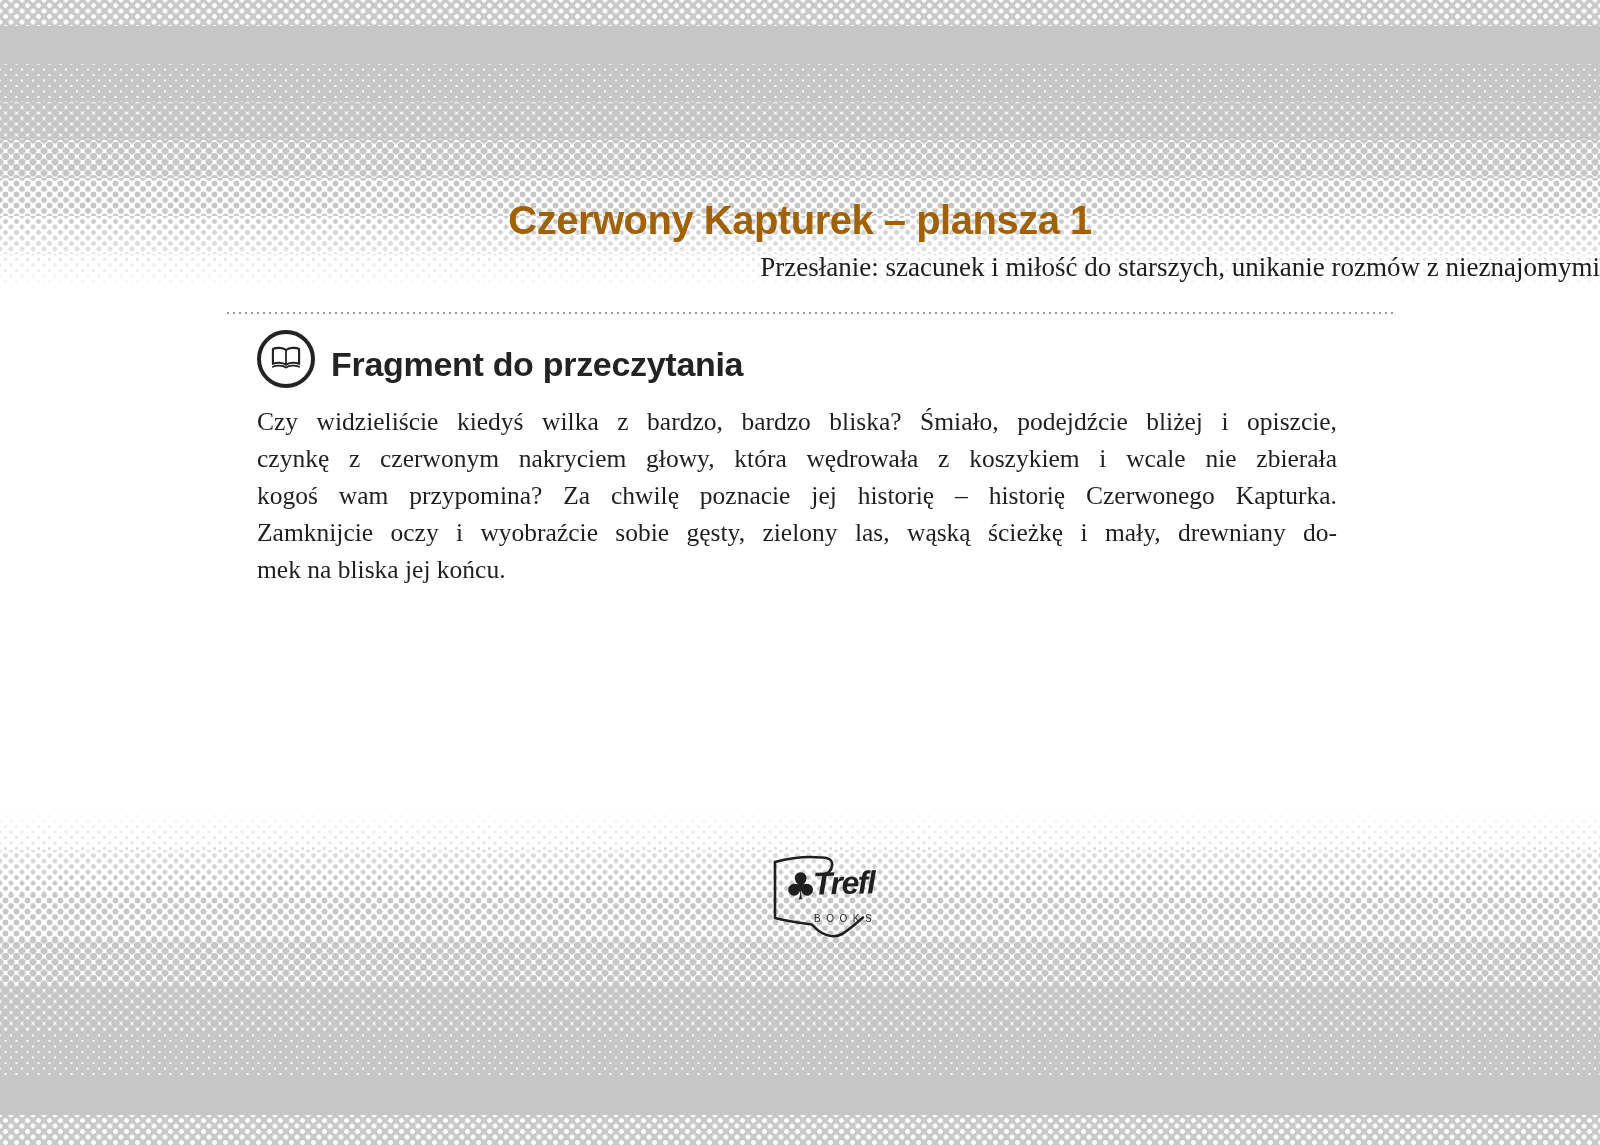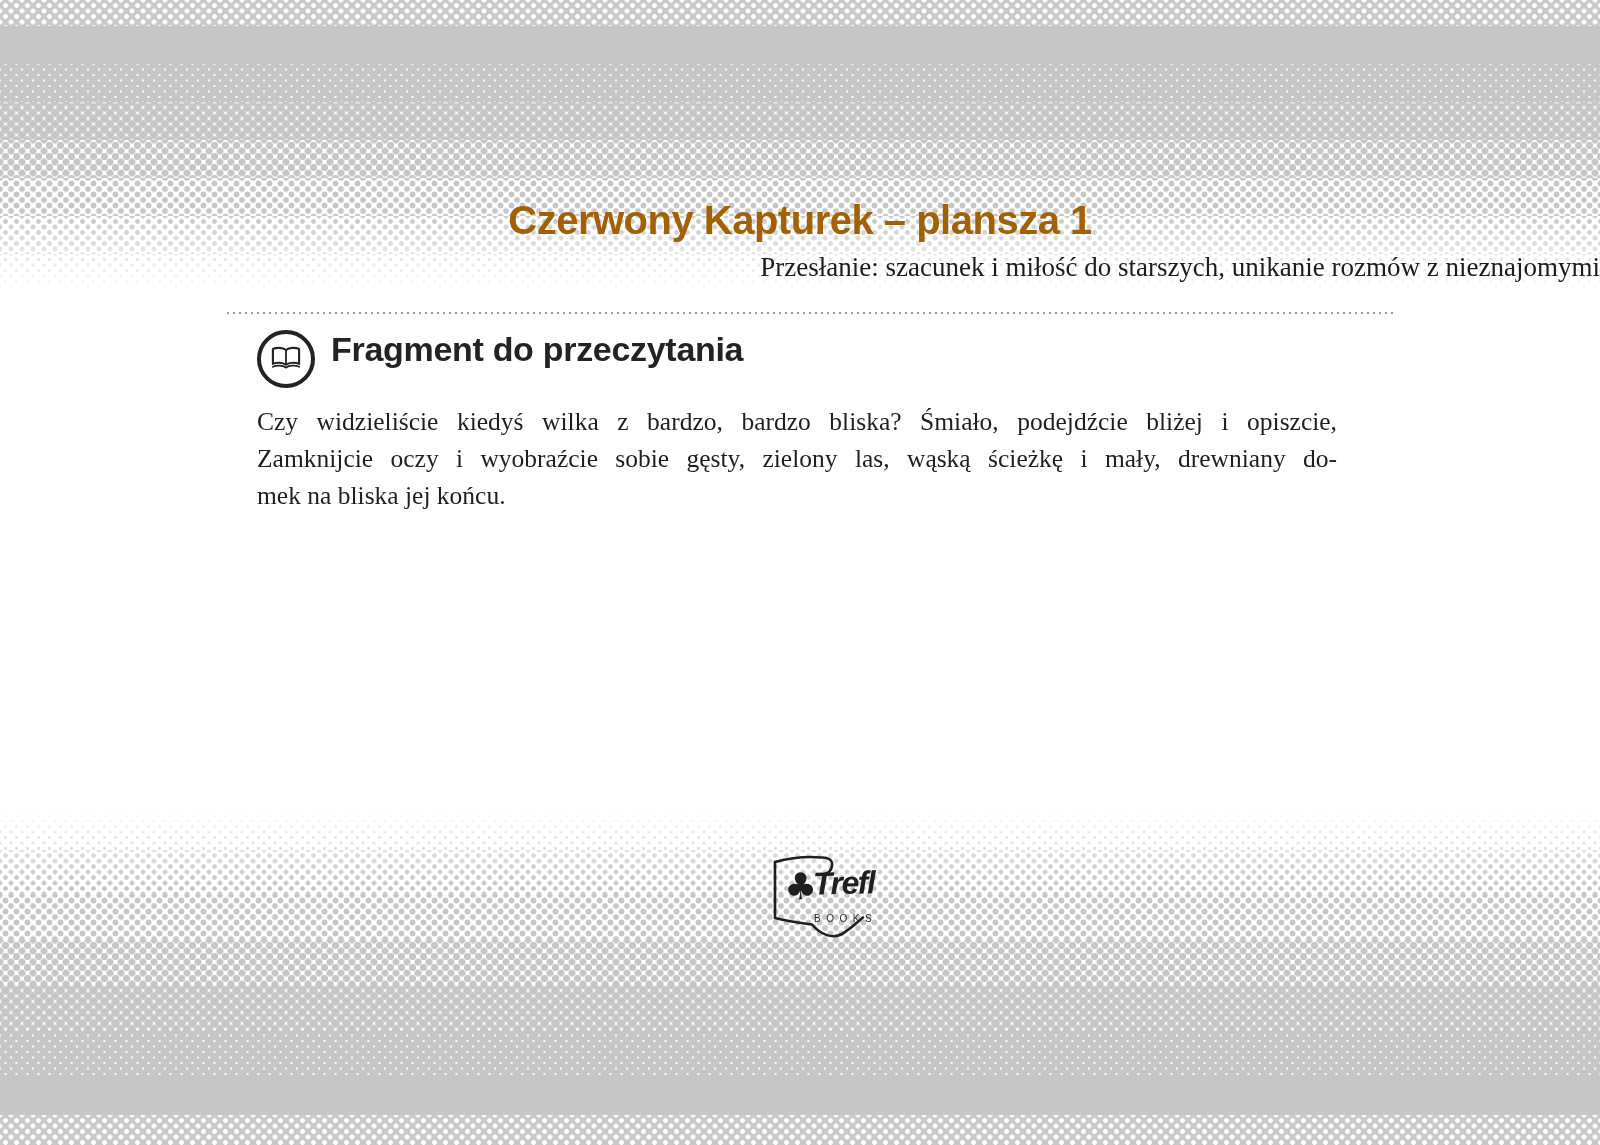--- a/index.html
+++ b/index.html
@@ -59,21 +59,21 @@
     position: absolute; left: 225px; top: 311px;
     width: 1168px; height: 4px;
     background-image: radial-gradient(circle, #9a9a9a 1.1px, transparent 1.5px);
     background-size: 6px 4px;
     background-repeat: repeat-x;
   }
 
   
   .section-header {
     position: absolute; left: 257px; top: 330px;
-    display: flex; align-items: flex-start; gap: 16px;
+    display: flex; align-items: flex-end; gap: 16px;
   }
   .book-badge {
     width: 58px; height: 58px; flex: 0 0 auto;
     border: 4.5px solid #232323; border-radius: 50%;
     box-sizing: border-box;
     display: flex; align-items: center; justify-content: center;
     background: transparent;
   }
   .section-heading {
     font-size: 34px; font-weight: 700; letter-spacing: -0.3px;
@@ -152,20 +152,22 @@
       <path d="M22 7 C18 3.8, 10 3.8, 6 5.8 L6 24 C10 22, 18 22, 22 25 C26 22, 34 22, 38 24 L38 5.8 C34 3.8, 26 3.8, 22 7 Z" fill="none" stroke="#232323" stroke-width="2.6" stroke-linejoin="round"></path>
       <line x1="22" y1="7" x2="22" y2="25" stroke="#232323" stroke-width="2.2"></line>
       <path d="M6 27.5 C10 25.5, 18 25.5, 22 28.5 C26 25.5, 34 25.5, 38 27.5" fill="none" stroke="#232323" stroke-width="2.2" stroke-linecap="round"></path>
     </svg>
   </span>
   <span class="section-heading">Fragment do przeczytania</span>
 </div>
 
 <div class="passage">
   <div class="passage-line">Czy widzieliście kiedyś wilka z bardzo, bardzo bliska? Śmiało, podejdźcie bliżej i opiszcie,</div>
+  <div class="passage-line">czynkę z czerwonym nakryciem głowy, która wędrowała z koszykiem i wcale nie zbierała</div>
+  <div class="passage-line">kogoś wam przypomina? Za chwilę poznacie jej historię – historię Czerwonego Kapturka.</div>
   <div class="passage-line">Zamknijcie oczy i wyobraźcie sobie gęsty, zielony las, wąską ścieżkę i mały, drewniany do-</div>
   <div class="passage-line last">mek na bliska jej końcu.</div>
 </div>
 
 <div class="logo">
   <svg width="140" height="100" viewBox="0 0 140 100" aria-hidden="true">
     <path d="M25 17 C42 12.5, 60 11.5, 71 12.5 C78 12, 83 15, 82 21 C81.3 25.5, 77.5 28.5, 73.5 29.5" fill="none" stroke="#1f1f1f" stroke-width="2.6" stroke-linecap="round"></path>
     <path d="M25 17 L25 73 C38 76.5, 51 78, 62 79.5 C70 89, 82 94.5, 92 89 C99 85, 105.5 79, 113 72.5" fill="none" stroke="#1f1f1f" stroke-width="2.6" stroke-linecap="round" stroke-linejoin="round"></path>
   </svg>
   <span class="logo-club">♣</span>

